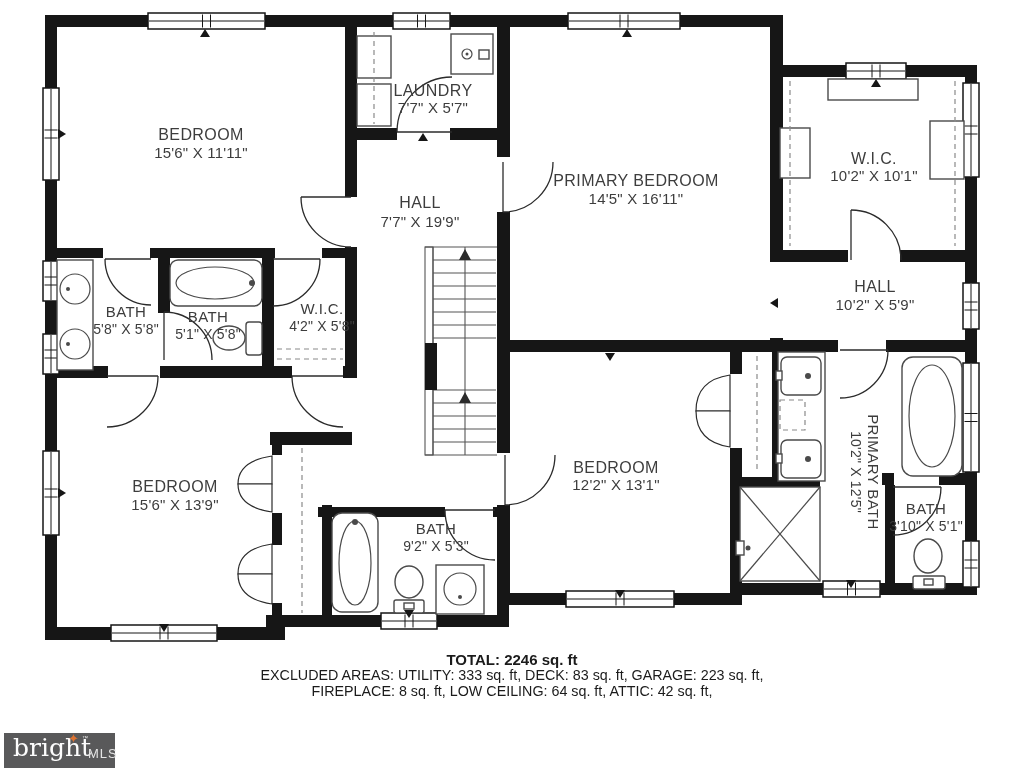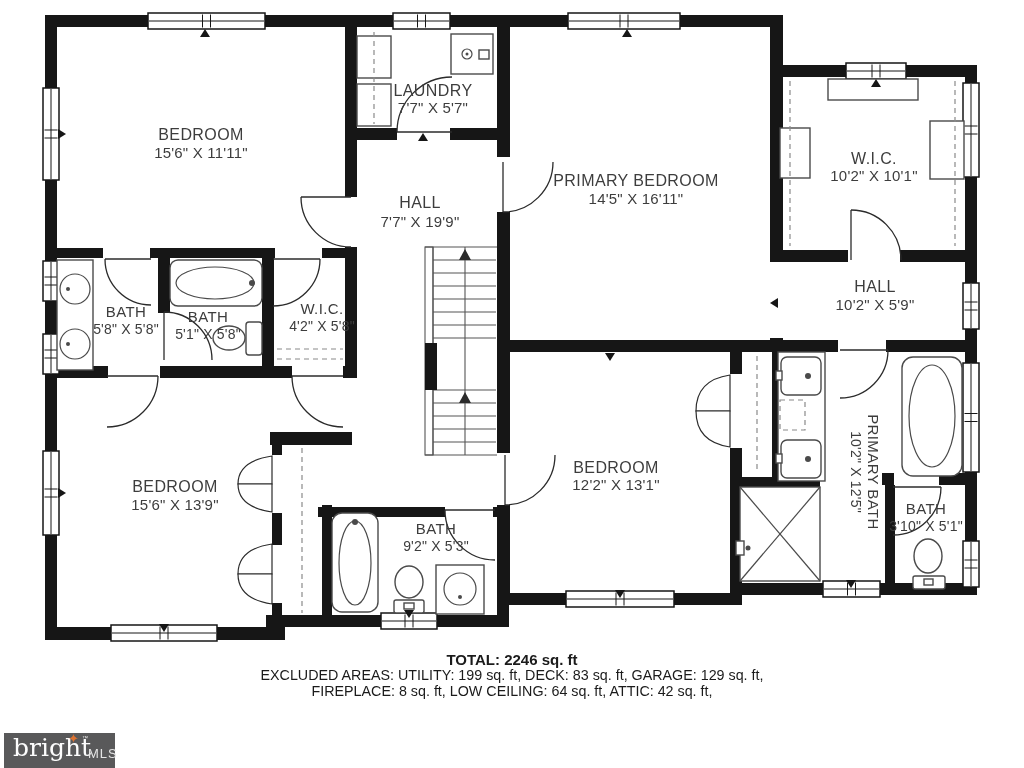--- a/index.html
+++ b/index.html
@@ -415,21 +415,21 @@
       <text class="rname sm" x="868" y="472" text-anchor="middle" transform="rotate(90 868 472)">PRIMARY BATH</text>
       <text class="rdims sm" x="851" y="472" text-anchor="middle" transform="rotate(90 851 472)">10'2" X 12'5"</text>
 
       <text class="rname sm" x="926" y="514" text-anchor="middle">BATH</text>
       <text class="rdims sm" x="926" y="531" text-anchor="middle">3'10" X 5'1"</text>
     </g>
   </svg>
 
   <div class="summary">
     <div class="total">TOTAL: 2246 sq. ft</div>
-    <div class="sline">EXCLUDED AREAS: UTILITY: 199 sq. ft, DECK: 83 sq. ft, GARAGE: 129 sq. ft,</div>
+    <div class="sline">EXCLUDED AREAS: UTILITY: 333 sq. ft, DECK: 83 sq. ft, GARAGE: 223 sq. ft,</div>
     <div class="sline">FIREPLACE: 8 sq. ft, LOW CEILING: 64 sq. ft, ATTIC: 42 sq. ft,</div>
   </div>
 
 
   <div class="logo">
     <span class="brand">bright</span>
     <span class="star">✦</span>
     <span class="tm">™</span>
     <span class="mls">MLS</span>
   </div>

